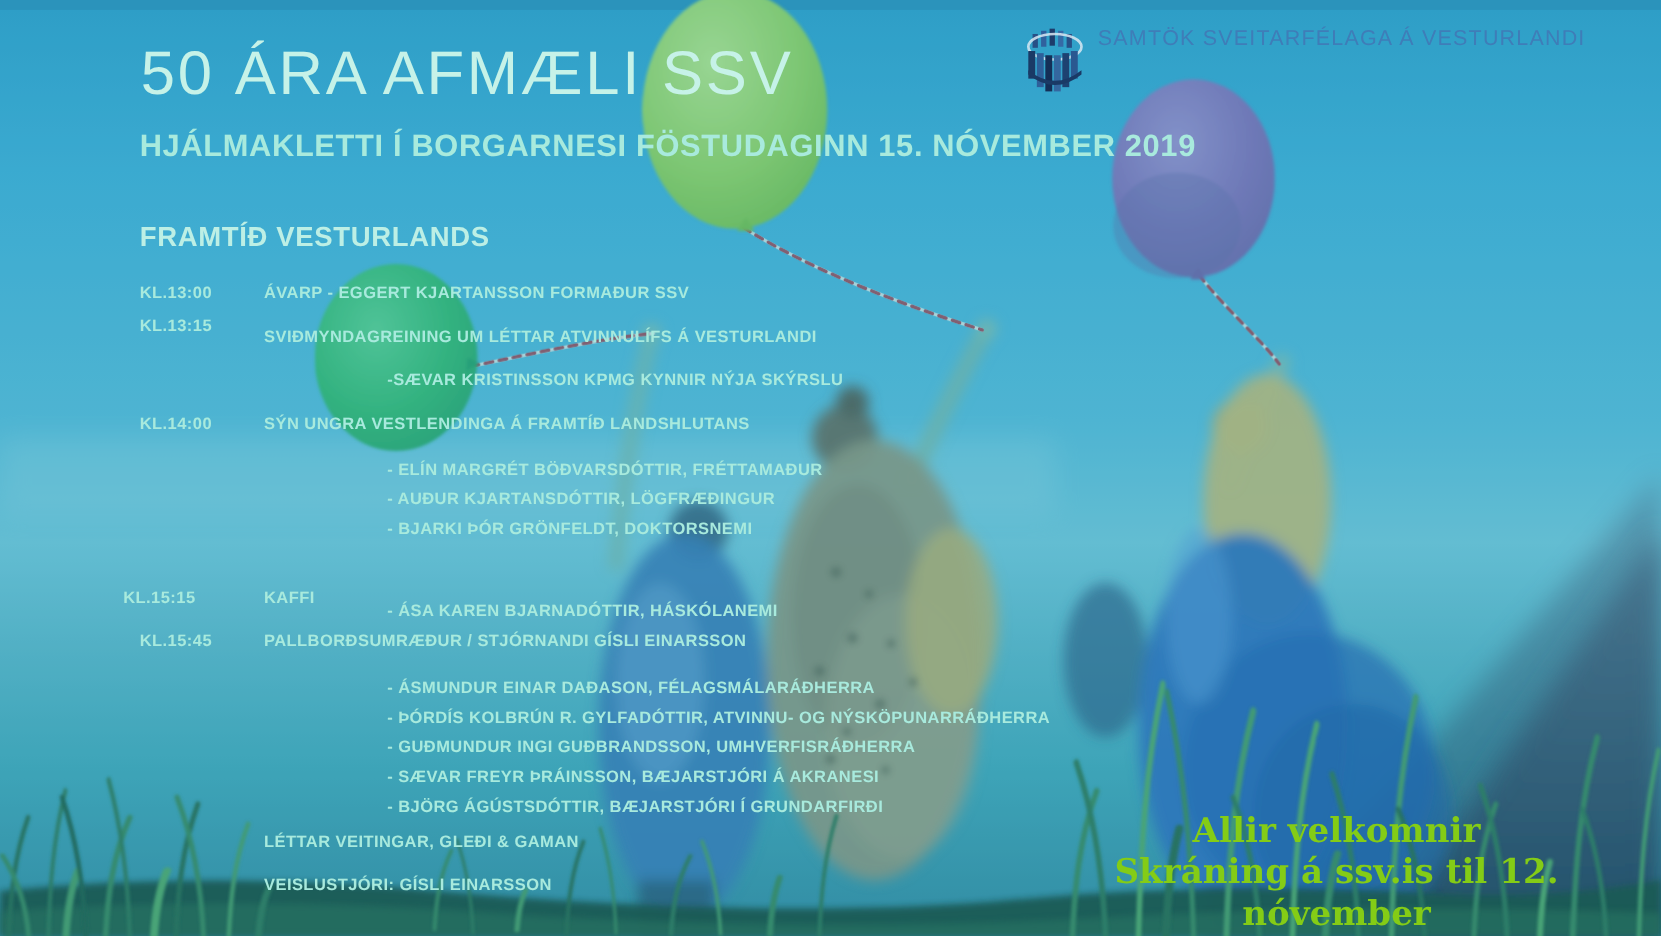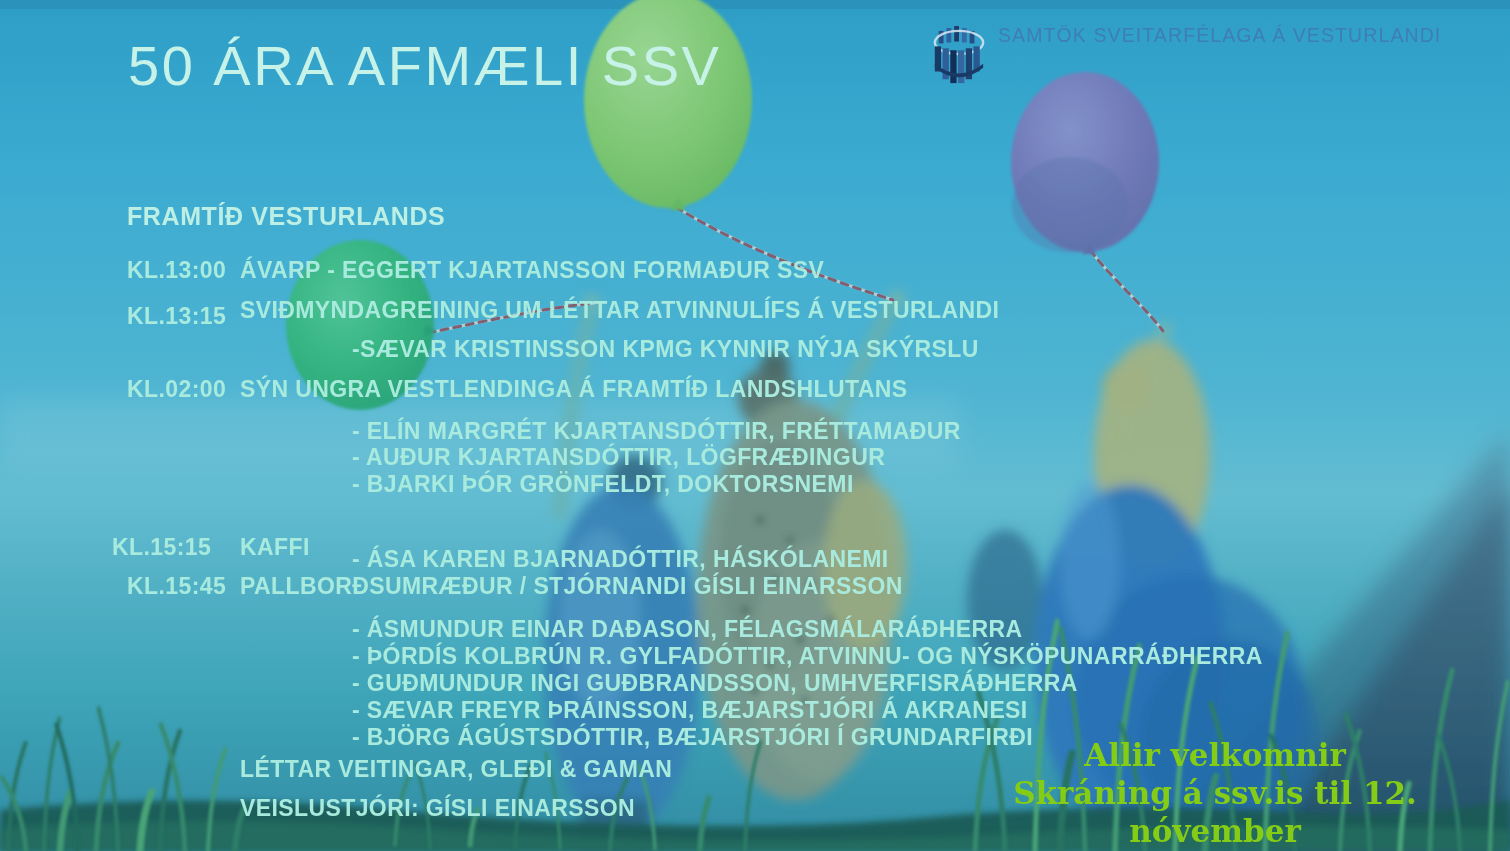--- a/index.html
+++ b/index.html
@@ -12,21 +12,21 @@
   .title{
     color:#c6f2e8;font-size:56px;font-weight:500;letter-spacing:2.5px;line-height:1;
   }
   .subtitle{
     color:#a8eadd;font-size:28px;font-weight:700;letter-spacing:.6px;line-height:1;
   }
   .heading{
     color:#bdefe5;font-size:25px;font-weight:700;letter-spacing:.6px;line-height:1;
   }
   .sched{
-    color:#a8eadd;font-size:23px;font-weight:700;letter-spacing:.4px;line-height:1;
+    color:#a8eadd;font-size:15px;font-weight:700;letter-spacing:.4px;line-height:1;
   }
   .logo{
     position:absolute;left:930px;top:24px;display:flex;gap:10px;
   }
   .logo .orgname{
     color:#3f7db8;font-size:19.5px;font-weight:400;letter-spacing:1.1px;white-space:nowrap;
   }
   .cta{
     position:absolute;left:955px;top:736px;width:520px;text-align:center;
     color:#84cc16;font-family:"DejaVu Serif",serif;font-weight:700;
@@ -220,33 +220,34 @@
         <rect x="29" y="26" width="6.5" height="34" fill="#34679f"></rect>
         <rect x="37" y="24" width="6.5" height="32" fill="#1d4271"></rect>
         <rect x="45" y="22" width="6.5" height="26" fill="#2a5890"></rect>
         <path d="M5,44 Q30,64 55,44 L55,40 Q30,60 5,40 Z" fill="#1a3a66"></path>
       </g>
     </svg>
     <span class="orgname">SAMTÖK SVEITARFÉLAGA Á VESTURLANDI</span>
   </div>
 
   <div class="txt title" style="left:128px;top:38px;">50 ÁRA AFMÆLI SSV</div>
+  <div class="txt subtitle" style="left:127px;top:119px;">HJÁLMAKLETTI Í BORGARNESI FÖSTUDAGINN 15. NÓVEMBER 2019</div>
   <div class="txt heading" style="left:127px;top:204px;">FRAMTÍÐ VESTURLANDS</div>
 
   <div>
     <div class="txt sched" style="left:127px;top:259px;">KL.13:00</div>
     <div class="txt sched" style="left:240px;top:259px;">ÁVARP - EGGERT KJARTANSSON FORMAÐUR SSV</div>
 
-    <div class="txt sched" style="left:127px;top:305px;text-align:right;">KL.13:15</div>
+    <div class="txt sched" style="left:127px;top:289px;text-align:right;">KL.13:15</div>
     <div class="txt sched" style="left:240px;top:299px;">SVIÐMYNDAGREINING UM LÉTTAR ATVINNULÍFS Á VESTURLANDI</div>
     <div class="txt sched" style="left:352px;top:338px;">-SÆVAR KRISTINSSON KPMG KYNNIR NÝJA SKÝRSLU</div>
 
-    <div class="txt sched" style="left:127px;top:378px;">KL.02:00</div>
+    <div class="txt sched" style="left:127px;top:378px;">KL.14:00</div>
     <div class="txt sched" style="left:240px;top:378px;">SÝN UNGRA VESTLENDINGA Á FRAMTÍÐ LANDSHLUTANS</div>
-    <div class="txt sched" style="left:352px;top:420px;">- ELÍN MARGRÉT KJARTANSDÓTTIR, FRÉTTAMAÐUR</div>
+    <div class="txt sched" style="left:352px;top:420px;">- ELÍN MARGRÉT BÖÐVARSDÓTTIR, FRÉTTAMAÐUR</div>
     <div class="txt sched" style="left:352px;top:446px;">- AUÐUR KJARTANSDÓTTIR, LÖGFRÆÐINGUR</div>
     <div class="txt sched" style="left:352px;top:473px;">- BJARKI ÞÓR GRÖNFELDT, DOKTORSNEMI</div>
     <div class="txt sched" style="left:352px;top:512px;margin-top:36px;">- ÁSA KAREN BJARNADÓTTIR, HÁSKÓLANEMI</div>
 
     <div class="txt sched" style="left:112px;top:536px;">KL.15:15</div>
     <div class="txt sched" style="left:240px;top:536px;text-align:right;">KAFFI</div>
 
     <div class="txt sched" style="left:127px;top:575px;">KL.15:45</div>
     <div class="txt sched" style="left:240px;top:575px;">PALLBORÐSUMRÆÐUR / STJÓRNANDI GÍSLI EINARSSON</div>
     <div class="txt sched" style="left:352px;top:618px;">- ÁSMUNDUR EINAR DAÐASON, FÉLAGSMÁLARÁÐHERRA</div>

